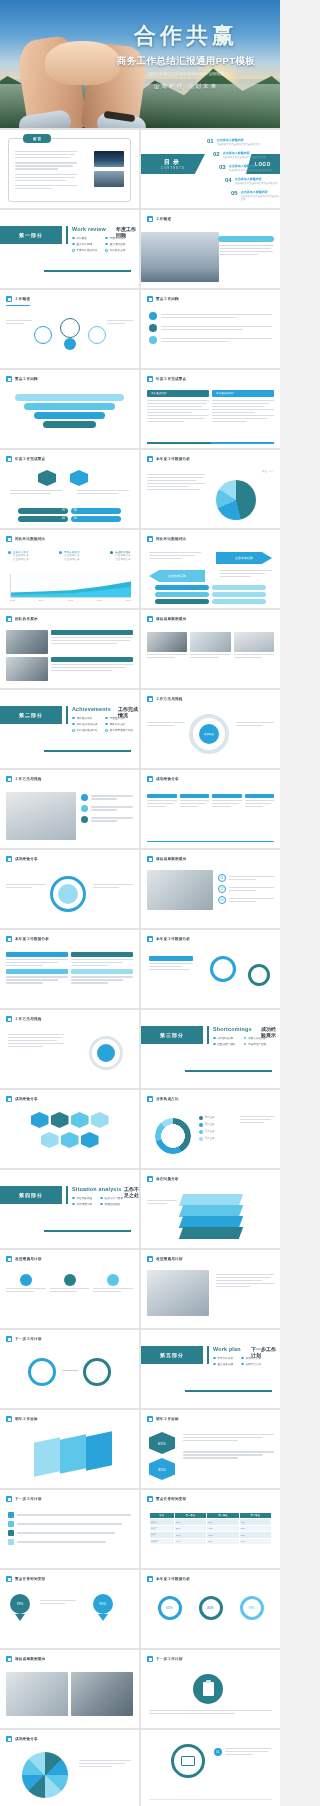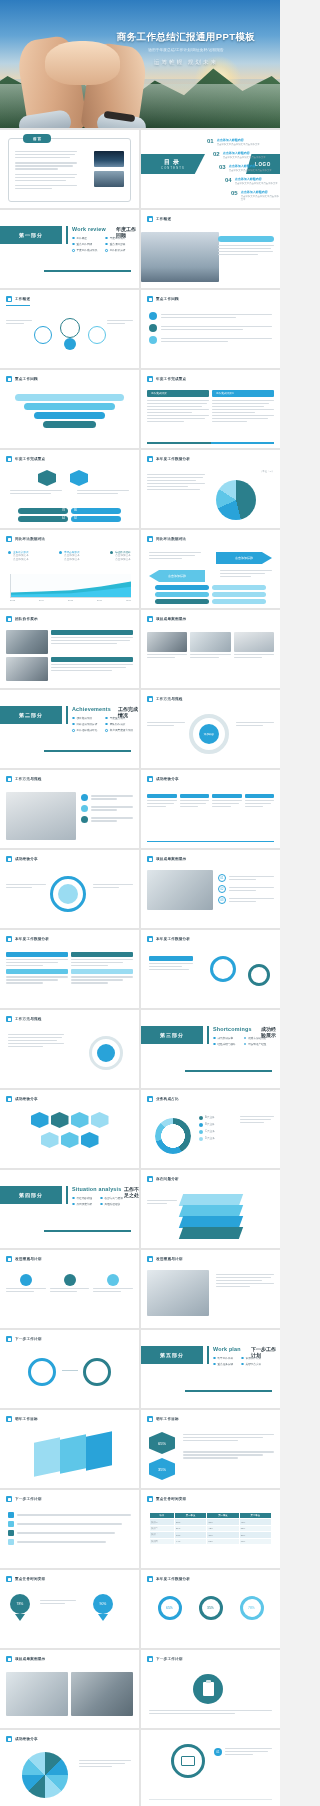--- a/index.html
+++ b/index.html
@@ -147,20 +147,21 @@
     <div class="mtnhaze"></div>
     <div class="hands">
       <div class="fore"></div>
         <div class="fore2"></div>
         <div class="grip"></div>
       <div class="cuff"></div>
         <div class="cuff2"></div>
         <div class="band"></div>
     </div>
     <div class="cover-txt">
+      <div class="c-title">合作共赢</div>
       <div class="c-sub">商务工作总结汇报通用PPT模板</div>
       <div class="c-desc">适用于年度总结/工作计划/岗位竞聘/述职报告</div>
       <div class="c-slogan">运筹帷幄  规划未来</div>
     </div>
   </div>
 
   <div class="grid">
 
     <div class="slide">
       <div class="pref">

